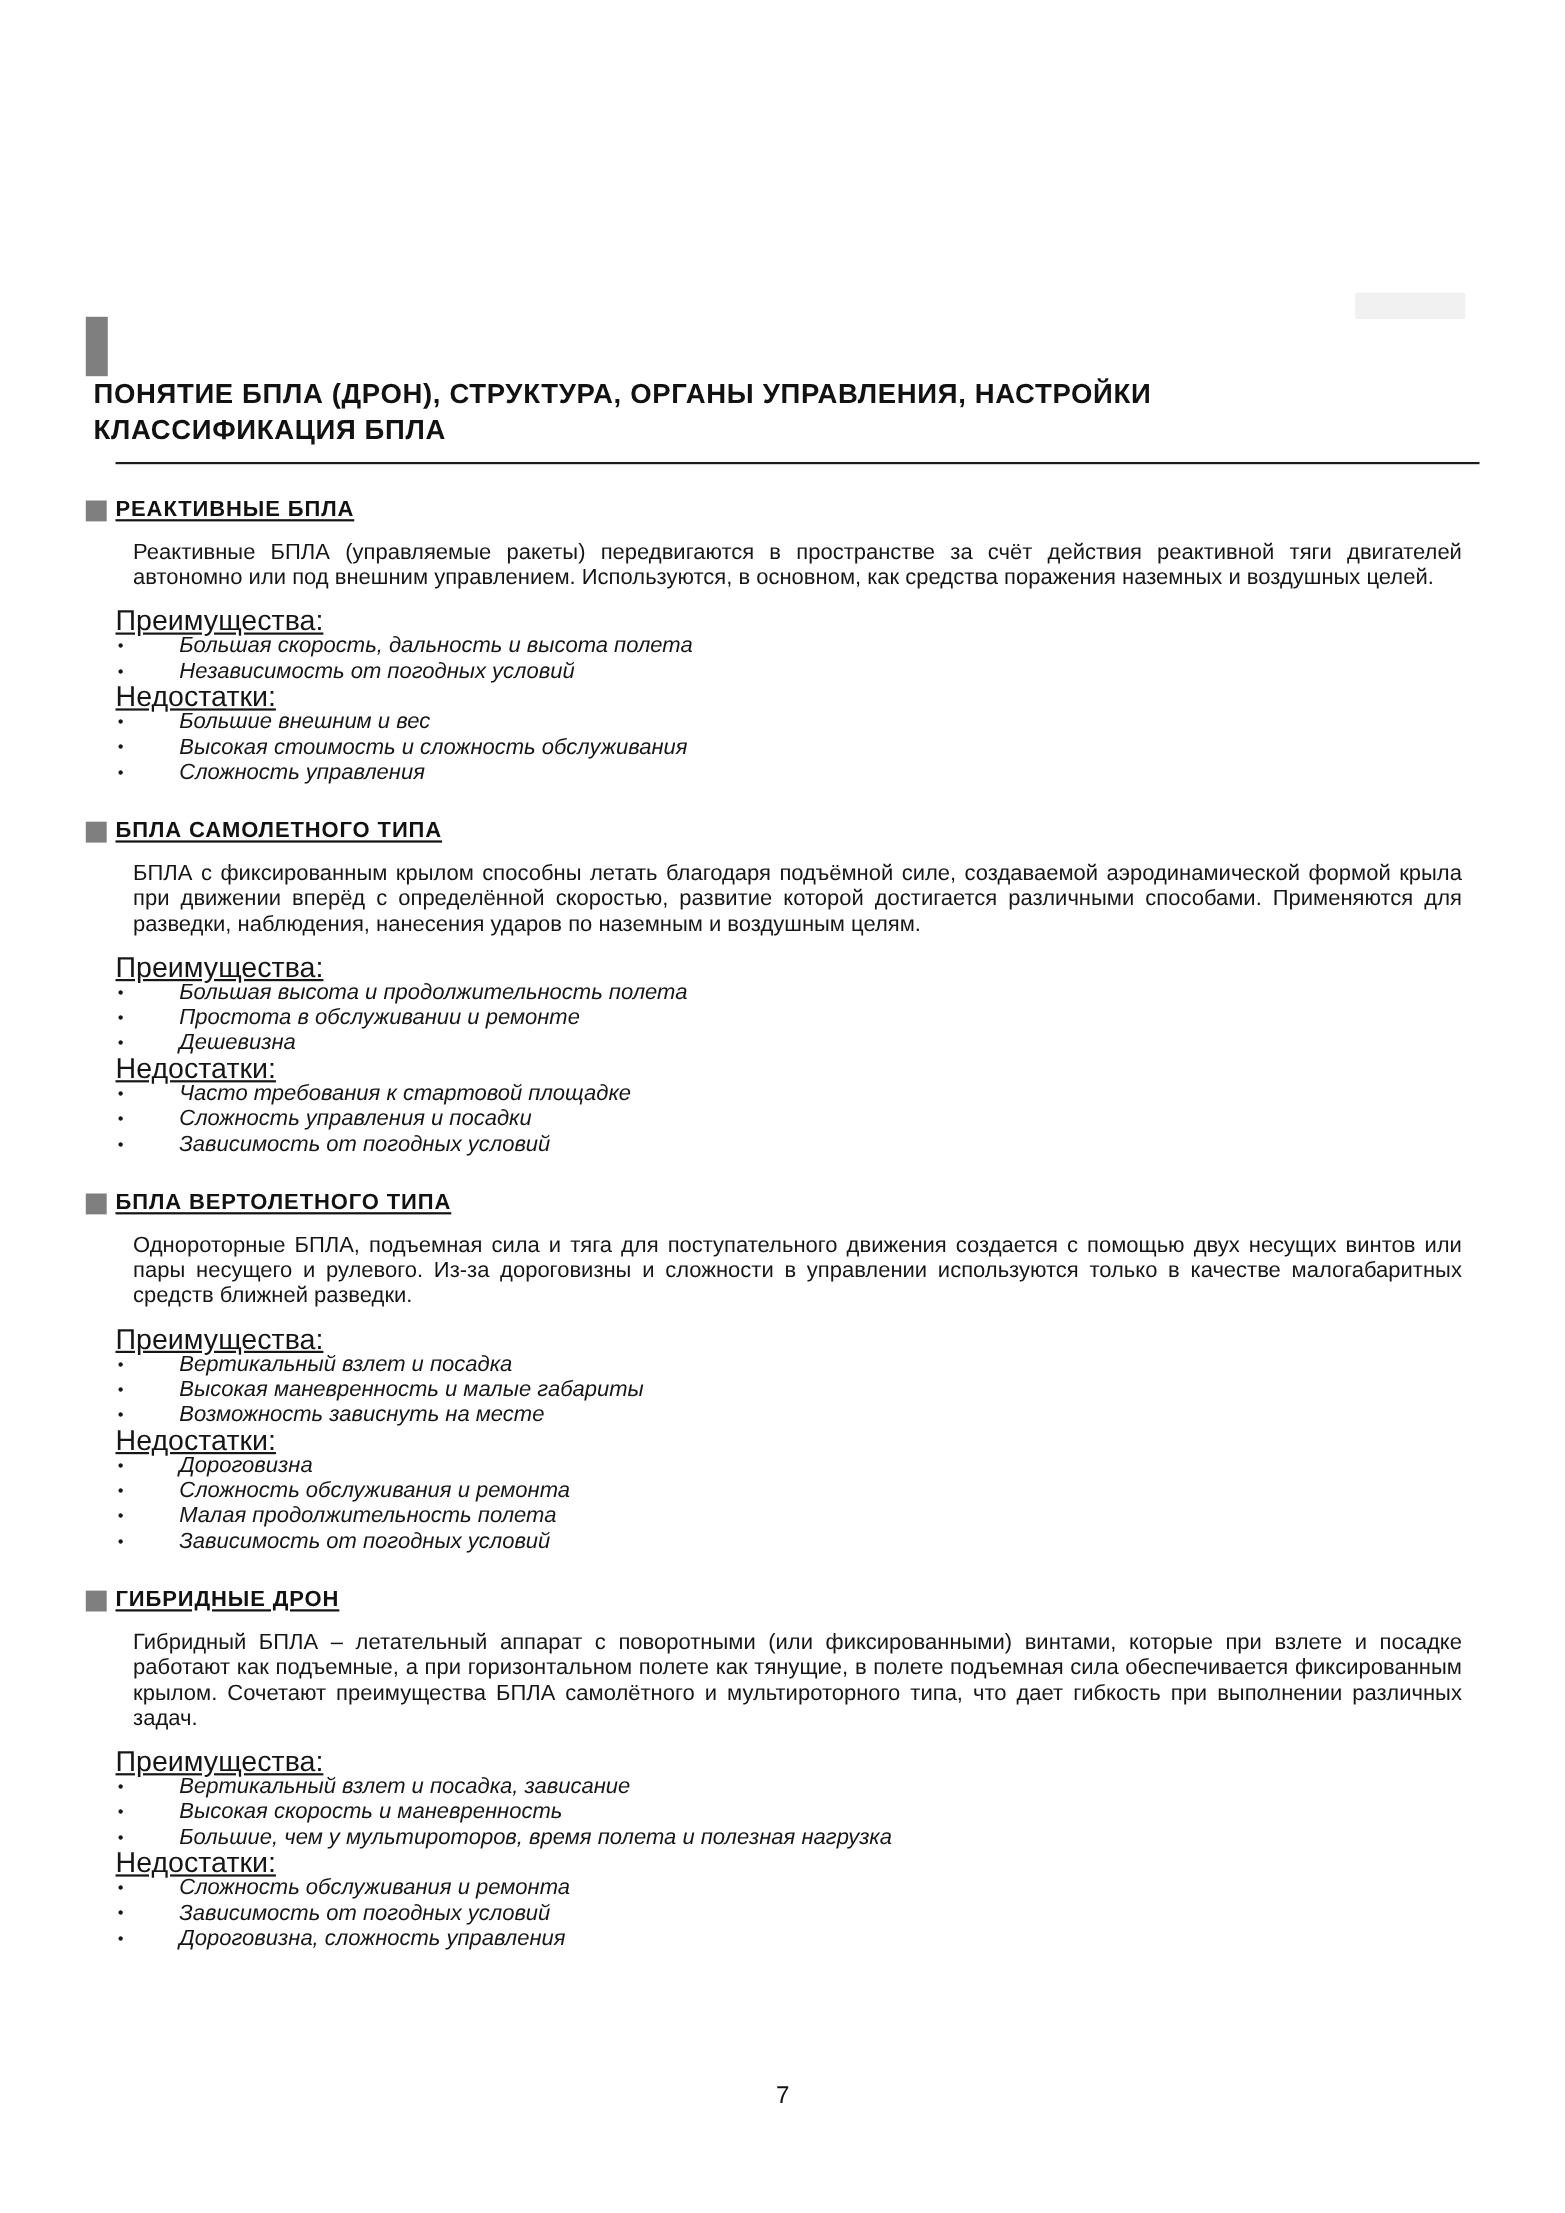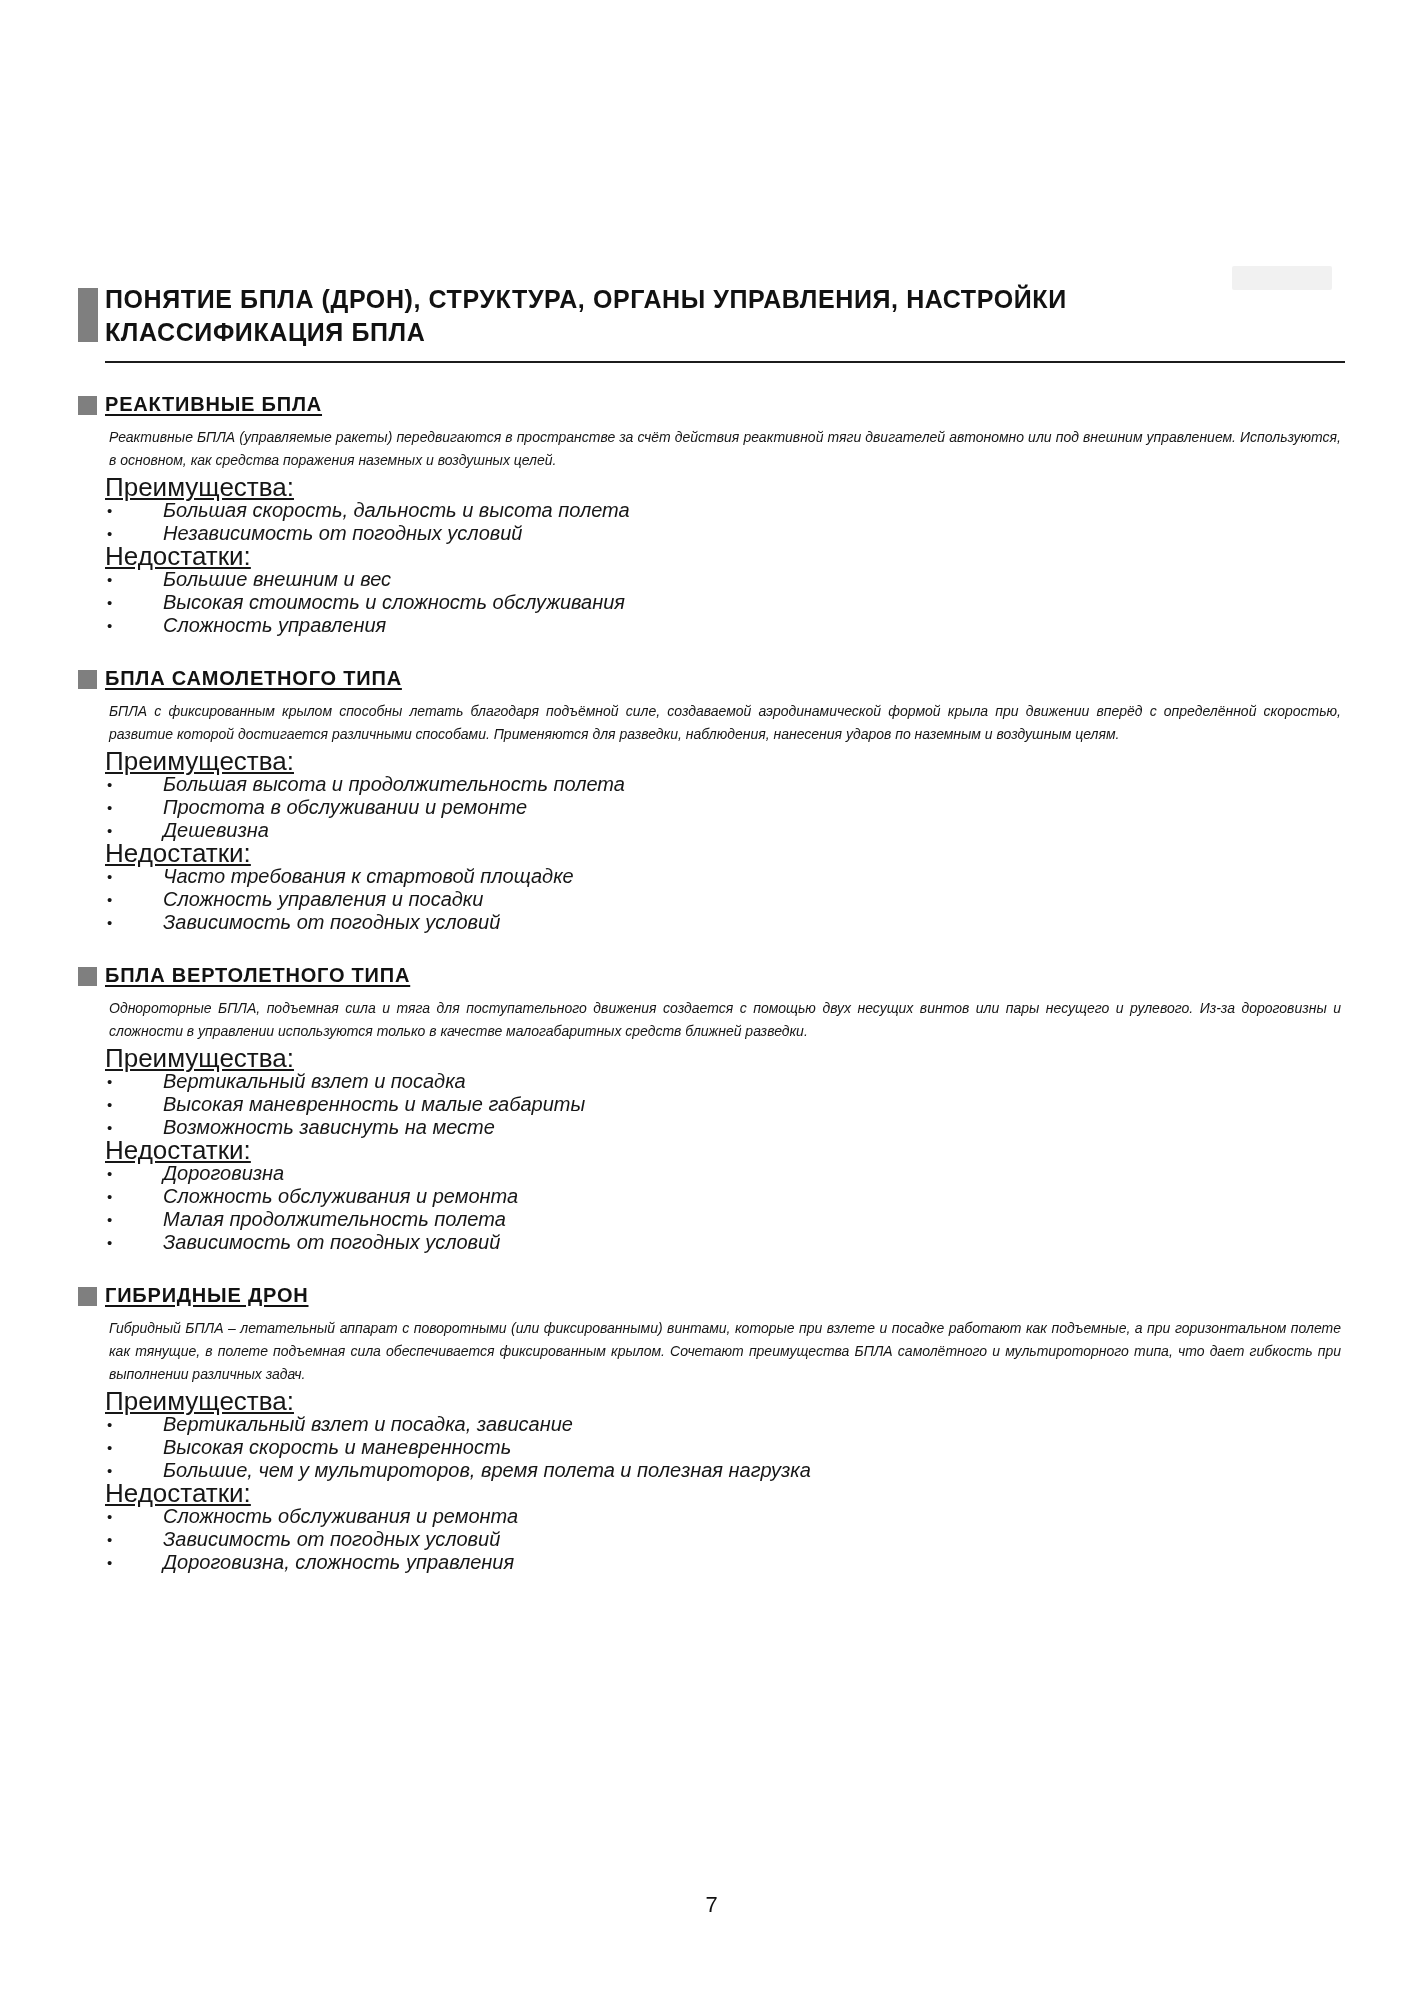--- a/index.html
+++ b/index.html
@@ -22,21 +22,21 @@
     width: 100px; height: 24px;
     background: #f1f1f1;
     border-radius: 2px;
   }
   .content {
     position: absolute;
     left: 78px; top: 283px;
     width: 1267px;
   }
   
-  .title-row { display: flex; align-items: flex-start; }
+  .title-row { display: flex; align-items: flex-start; flex-direction: column; }
   .title-bar {
     flex: 0 0 auto;
     width: 20px; height: 54px;
     margin-top: 5px;
     background: #7f7f7f;
   }
   h1 {
     margin: 0 0 0 7px;
     font-size: 25px;
     line-height: 33px;
@@ -68,25 +68,24 @@
     text-decoration: underline;
     text-underline-offset: 3px;
     text-decoration-thickness: 2px;
     color: #121212;
   }
   .sec-body {
     margin: 10px 0 0 27px;
     width: 1240px;
   }
   p.body-text {
-    margin: 4px;
-    font-size: 14px;
+    margin: 16px;
+    font-size: 20px;
     line-height: 23px;
     text-align: justify;
-    font-style: italic;
   }
   .list-label {
     margin: 0;
     font-size: 26px;
     line-height: 23px;
     text-decoration: underline;
     text-underline-offset: 2px;
   }
   ul.items {
     margin: 0; padding: 0;

